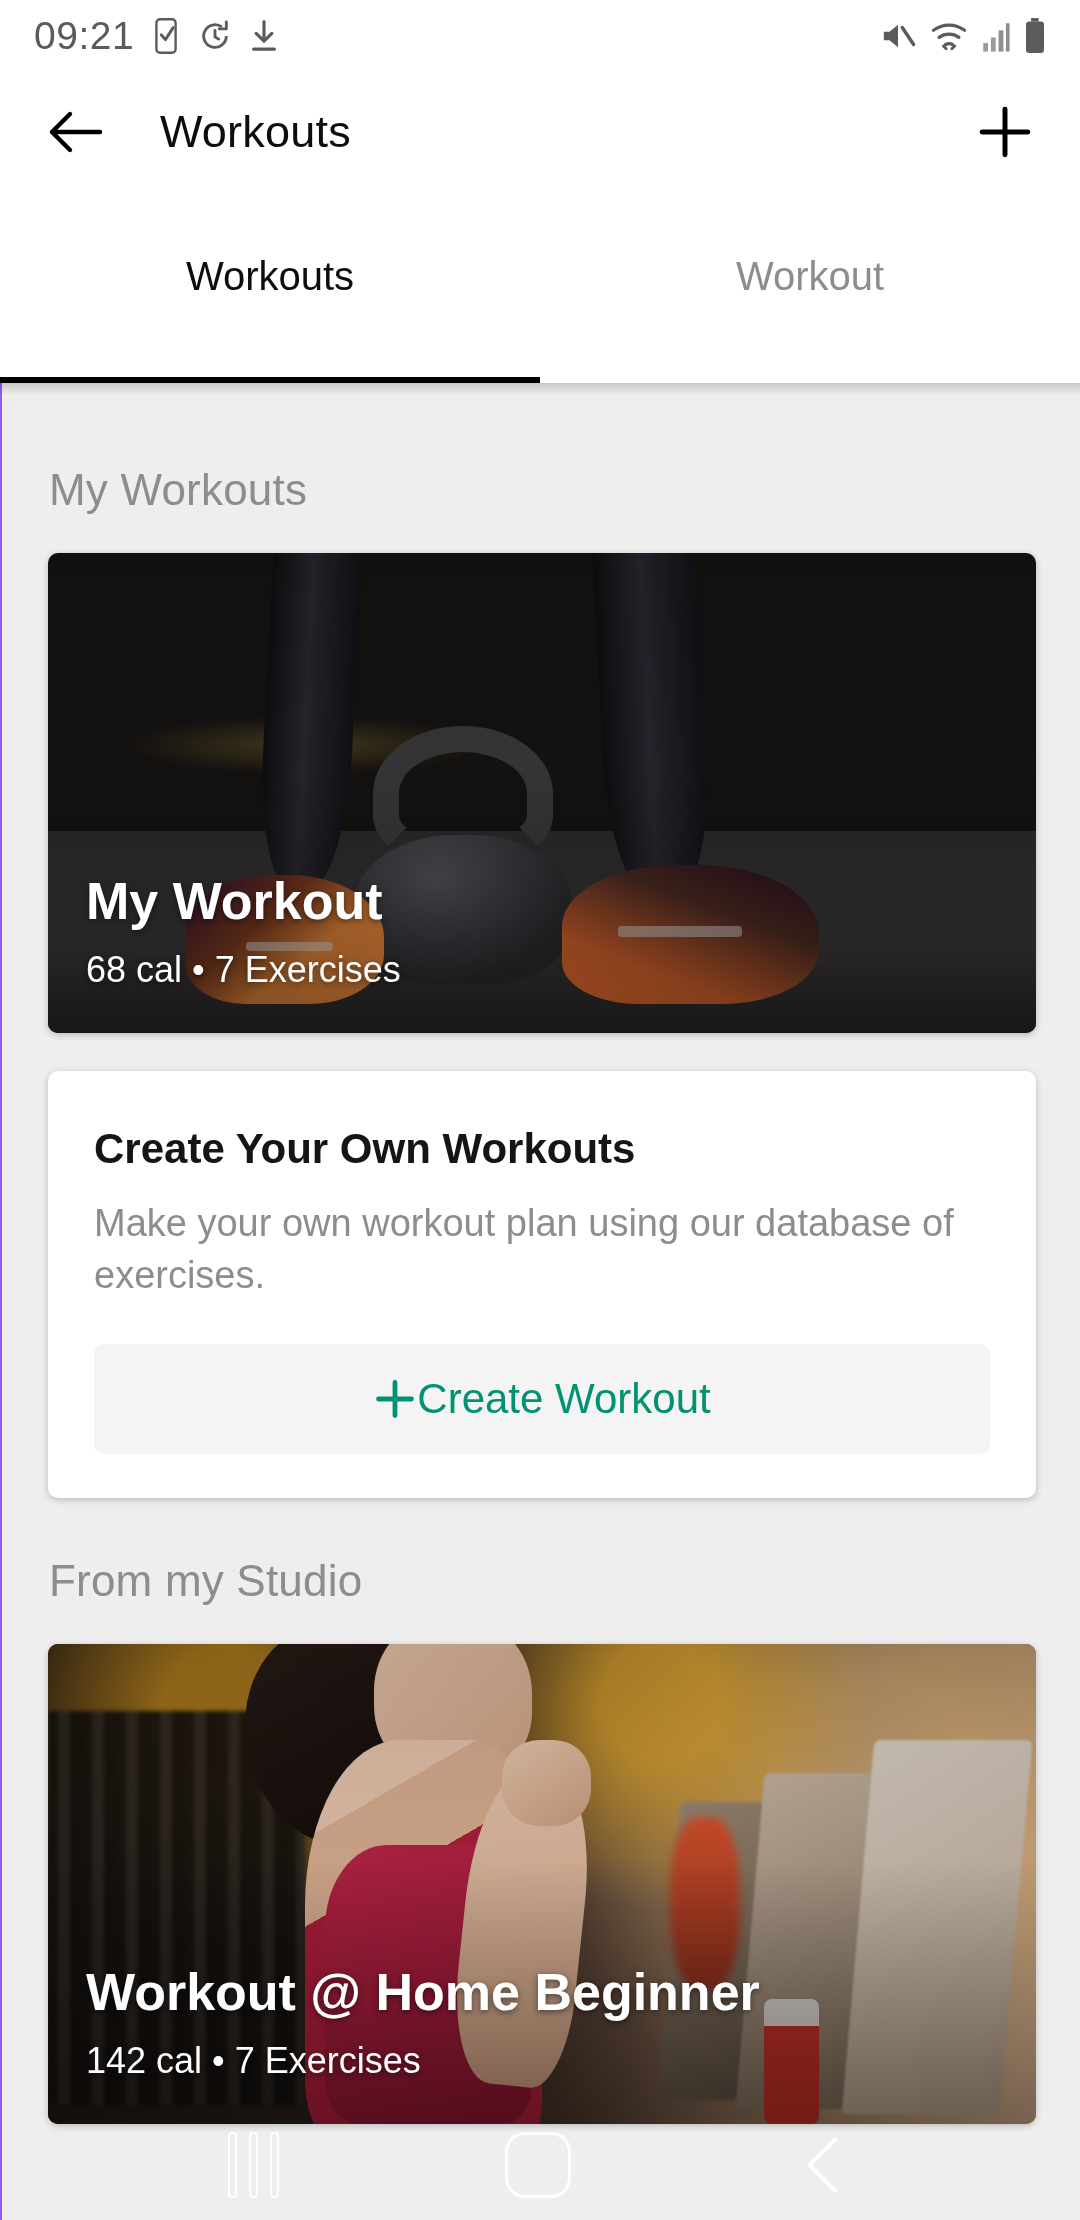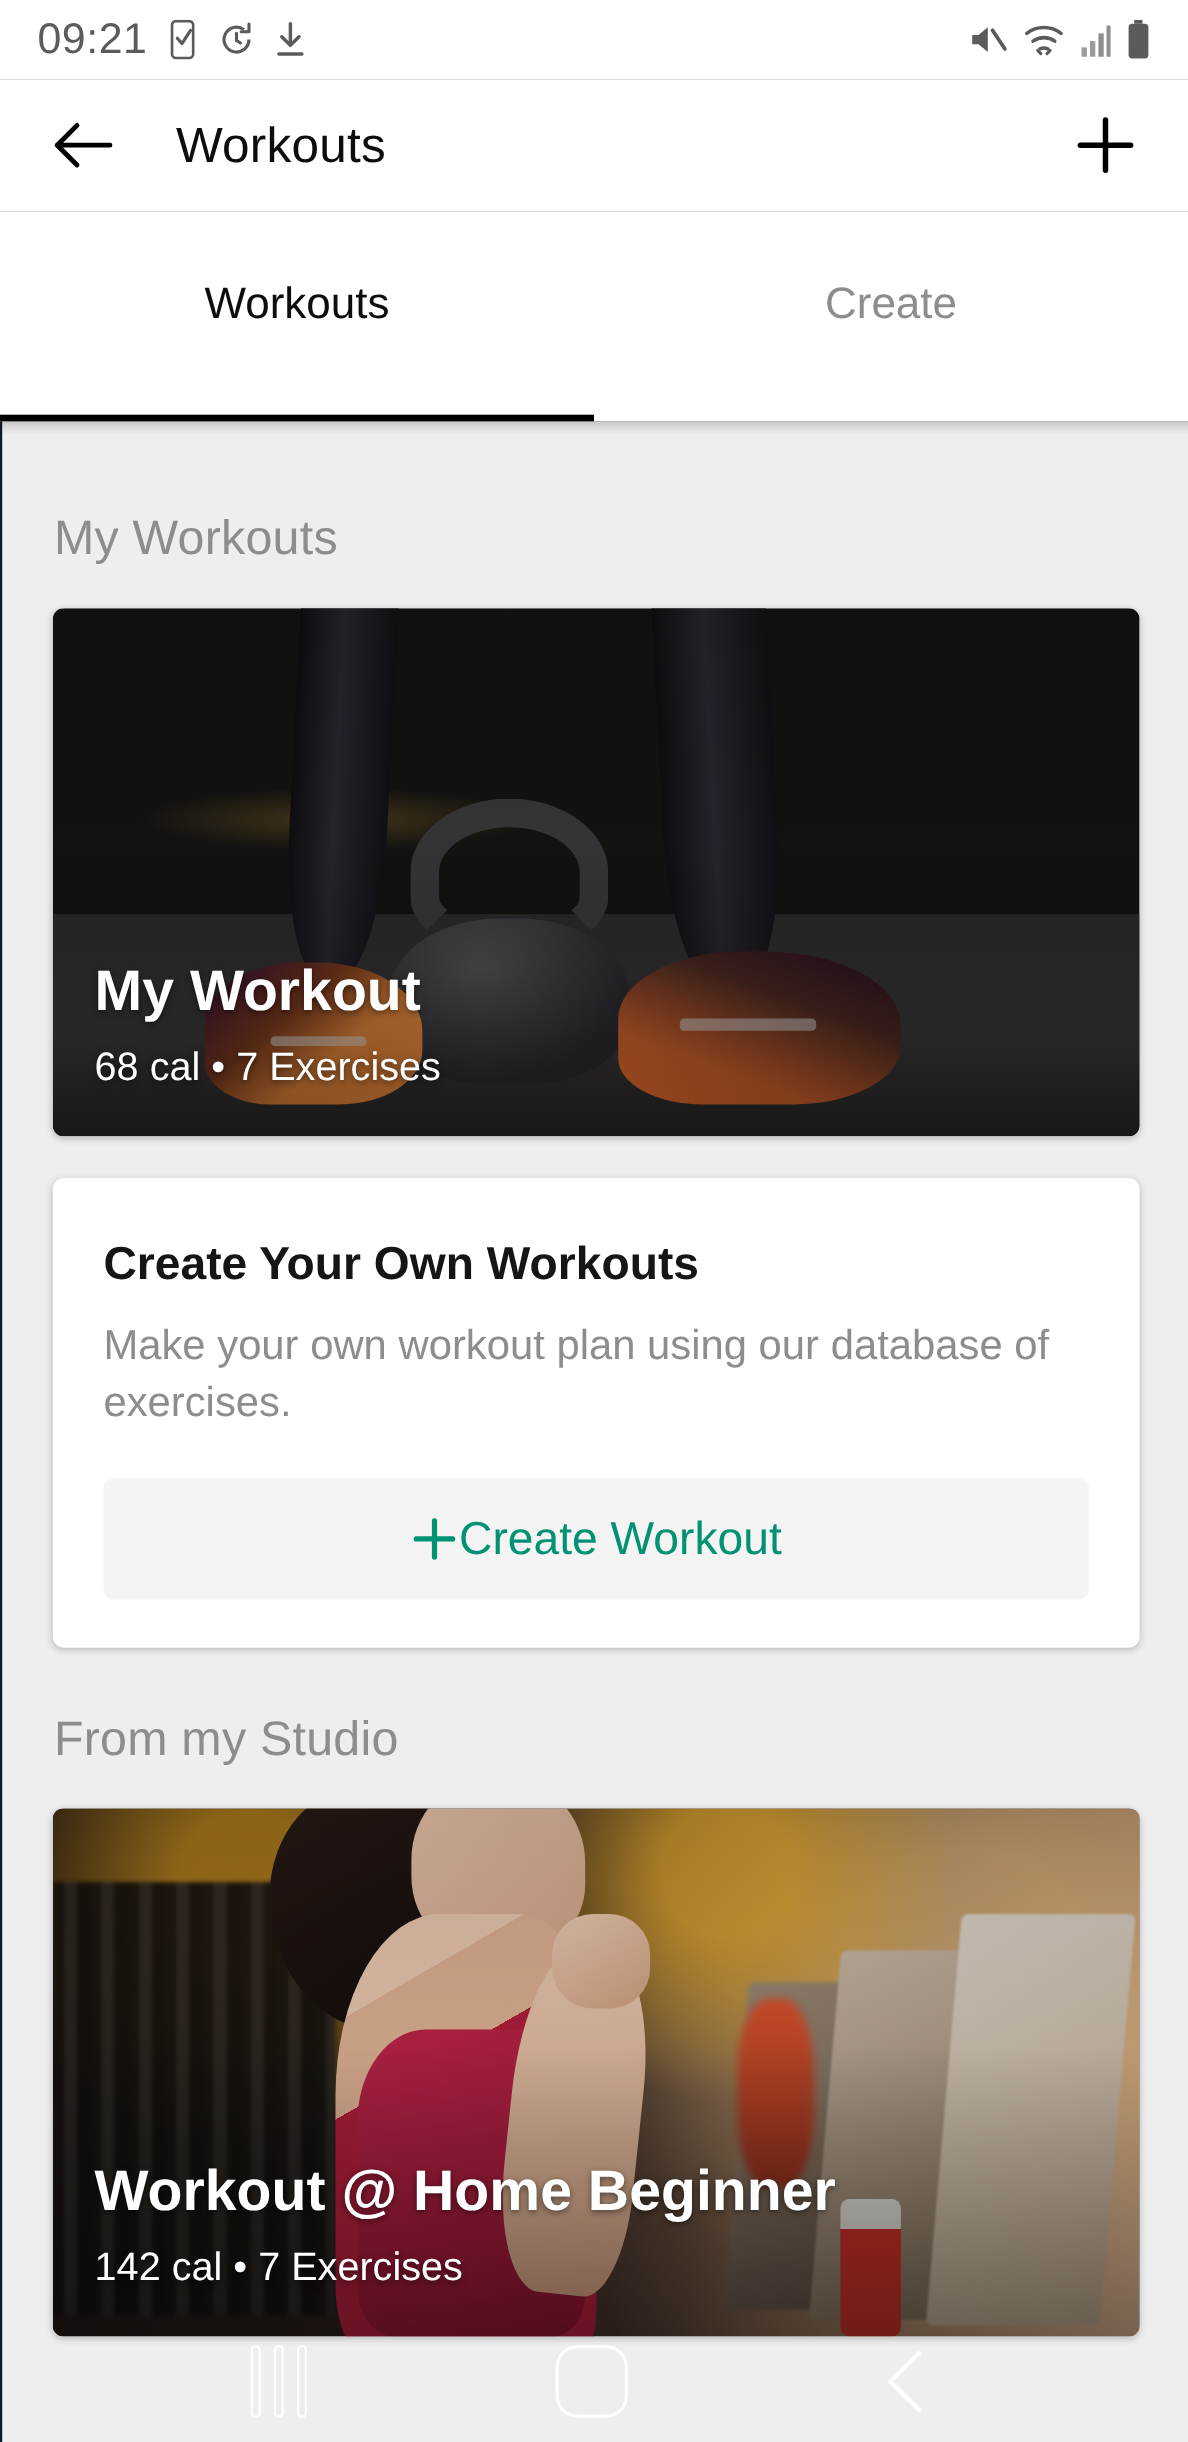--- a/index.html
+++ b/index.html
@@ -2,21 +2,21 @@
 <html><head>
 <meta charset="utf-8">
 <style>
   * { margin:0; padding:0; box-sizing:border-box; }
   html,body{
     width:1080px; height:2220px;
     font-family:"Liberation Sans", sans-serif;
     background:#ffffff;
     overflow:hidden;
   }
-  .phone{ position:relative; width:1080px; height:2220px; background:#0f172a; }
+  .phone{ position:relative; width:1080px; height:2220px; background:#8b5cf6; }
 
   
   .statusbar{
     position:absolute; top:0; left:0; width:1080px; height:72px;
     background:#ffffff; display:flex; align-items:center;
     padding:0 34px; z-index:5;
   }
   .sb-left{ display:flex; align-items:center; gap:17px; }
   .sb-clock{ font-size:39px; color:#5b5b5b; letter-spacing:.5px; font-family:"Liberation Sans", sans-serif; }
   .sb-right{ margin-left:auto; display:flex; align-items:center; gap:13px; }
@@ -239,21 +239,21 @@
       <path d="M13 2v22M2 13h22" fill="none" stroke="#000" stroke-width="2.4" stroke-linecap="round"></path>
     </svg>
   </div>
 
   <div class="tabs">
     <div class="tab active">
       <span>Workouts</span>
       <span class="tab-underline"></span>
     </div>
     <div class="tab inactive">
-      <span>Create</span>
+      <span>Workout</span>
     </div>
   </div>
   <div class="tabs-shadow"></div>
 
   <div class="content">
 
     <div class="section-title">My Workouts</div>
 
     <div class="card photo-card">
       <div class="photo kb">

